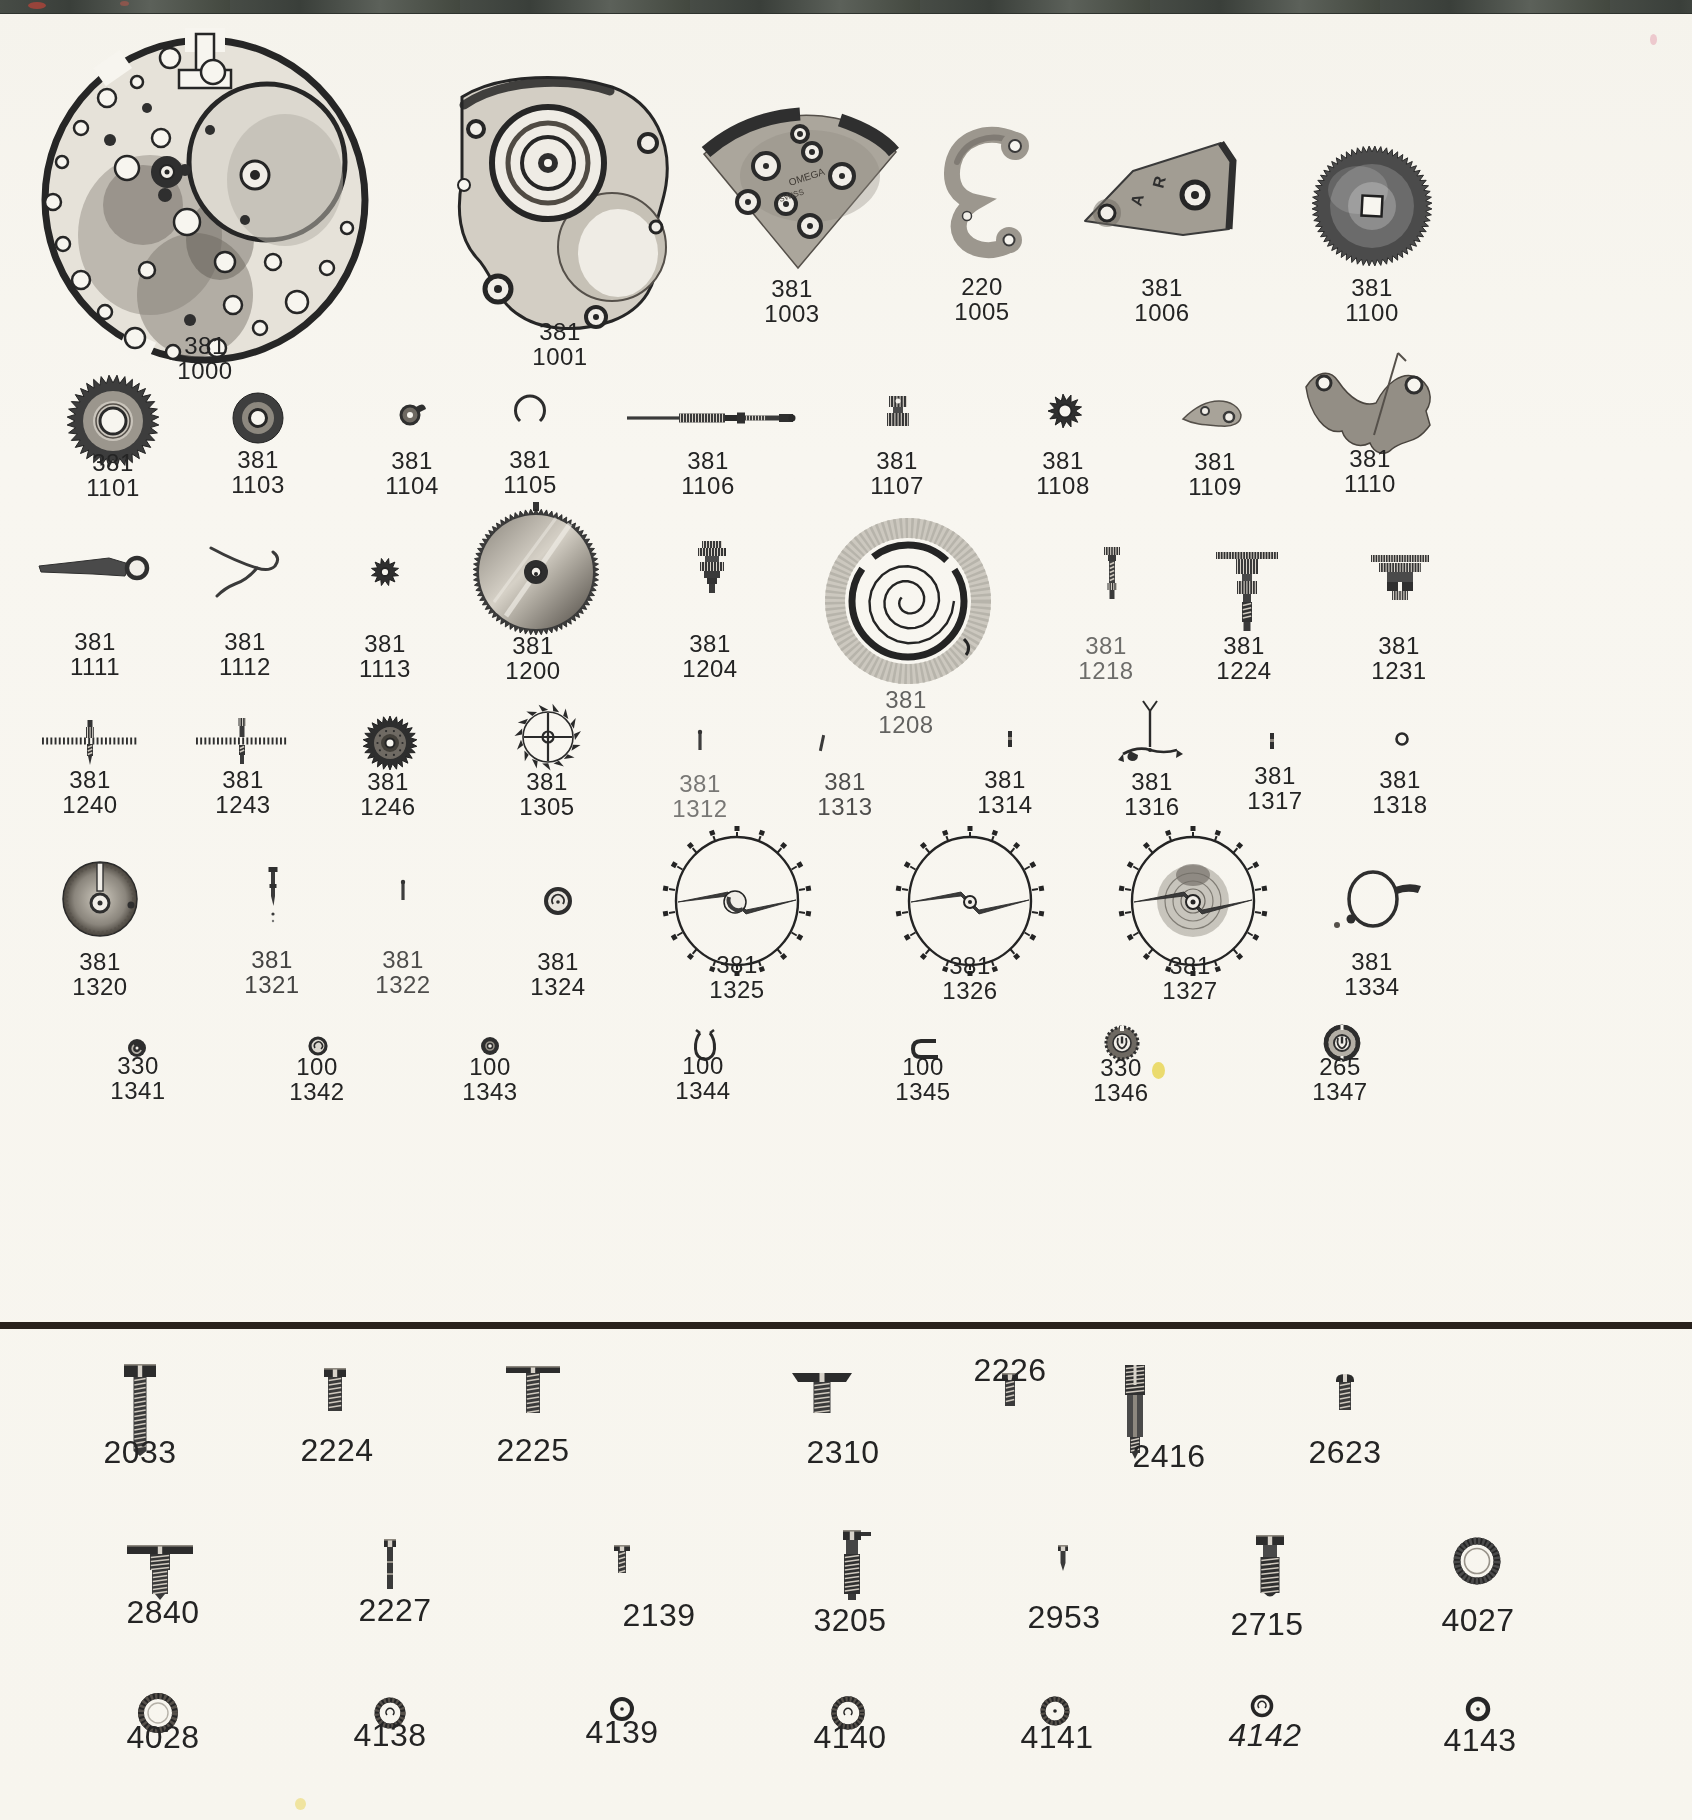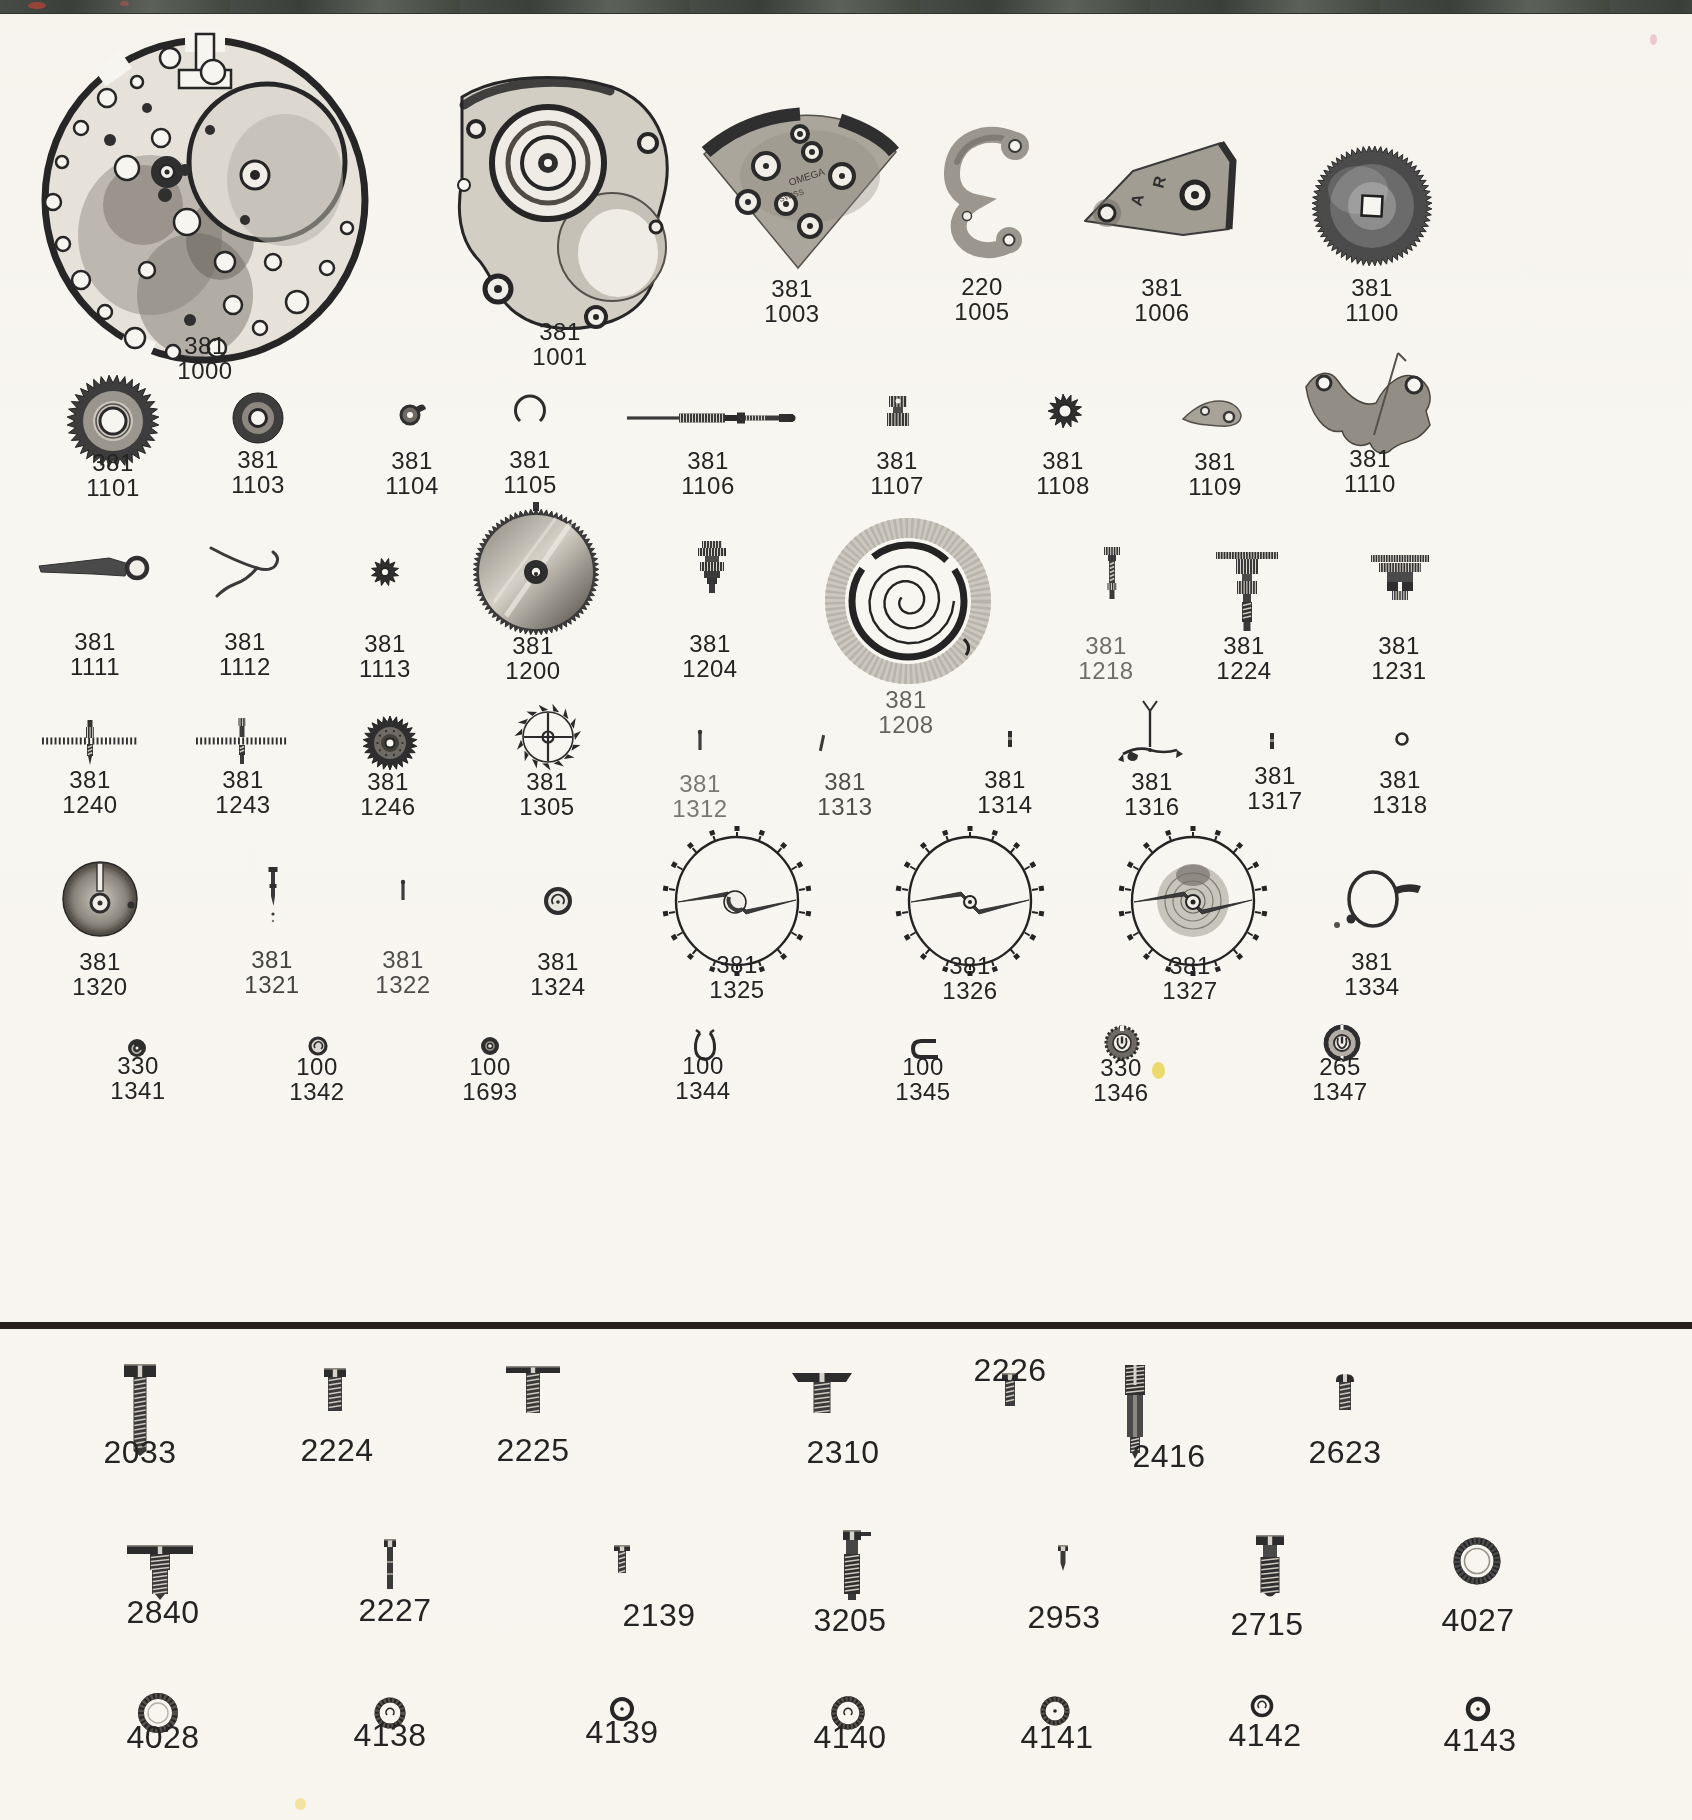--- a/index.html
+++ b/index.html
@@ -1146,21 +1146,21 @@
       </div>
       <div class="art" style="left: 490px; top: 1046px;">
         <svg xmlns="http://www.w3.org/2000/svg" width="24" height="24" viewBox="-12 -12 24 24" style="overflow:visible">
           <circle cx="0" cy="0" r="9" fill="#2e2e2e" stroke="none" stroke-width="0"></circle>
           <circle cx="0" cy="0" r="4" fill="none" stroke="#98938a" stroke-width="1.6"></circle>
           <circle cx="0" cy="0" r="1.8" fill="#f1eee8" stroke="none" stroke-width="0"></circle>
         </svg>
       </div>
       <div class="lbl" style="left: 490px; top: 1079px;">
         <div>100</div>
-        <div>1693</div>
+        <div>1343</div>
       </div>
       <div class="art" style="left: 705px; top: 1046px;">
         <svg xmlns="http://www.w3.org/2000/svg" width="28" height="38" viewBox="-14 -19 28 38" style="overflow:visible">
           <path d="M-5,-13 Q-10,-7 -9.5,3 Q-9,12 0,13.5 Q9,12 9.5,3 Q10,-7 5,-13" fill="none" stroke="#2a2a2a" stroke-width="3"></path>
           <line x1="-5" y1="-13" x2="-9" y2="-16" stroke="#2a2a2a" stroke-width="2.4"></line>
           <line x1="5" y1="-13" x2="9" y2="-16" stroke="#2a2a2a" stroke-width="2.4"></line>
         </svg>
       </div>
       <div class="lbl" style="left: 703px; top: 1078px;">
         <div>100</div>
@@ -1509,21 +1509,21 @@
       </div>
       <div class="lbl s" style="left: 1057px; top: 1738px;">
         <div>4141</div>
       </div>
       <div class="art" style="left: 1262px; top: 1706px;">
         <svg xmlns="http://www.w3.org/2000/svg" width="26" height="26" viewBox="-13 -13 26 26" style="overflow:visible">
           <circle cx="0" cy="0" r="9.5" fill="none" stroke="#262626" stroke-width="3.5"></circle>
           <path d="M-3,2 A4,4 0 1 1 3,2" fill="none" stroke="#262626" stroke-width="1.6"></path>
         </svg>
       </div>
-      <div class="lbl s" style="left: 1265px; top: 1736px;">
+      <div class="lbl s" style="left: 1265px; top: 1736px; font-style: italic;">
         <div>4142</div>
       </div>
       <div class="art" style="left: 1478px; top: 1709px;">
         <svg xmlns="http://www.w3.org/2000/svg" width="27" height="27" viewBox="-13.5 -13.5 27 27" style="overflow:visible">
           <circle cx="0" cy="0" r="10" fill="none" stroke="#262626" stroke-width="4.5"></circle>
           <circle cx="0" cy="0" r="1.8" fill="#262626" stroke="none" stroke-width="0"></circle>
         </svg>
       </div>
       <div class="lbl s" style="left: 1480px; top: 1741px;">
         <div>4143</div>

